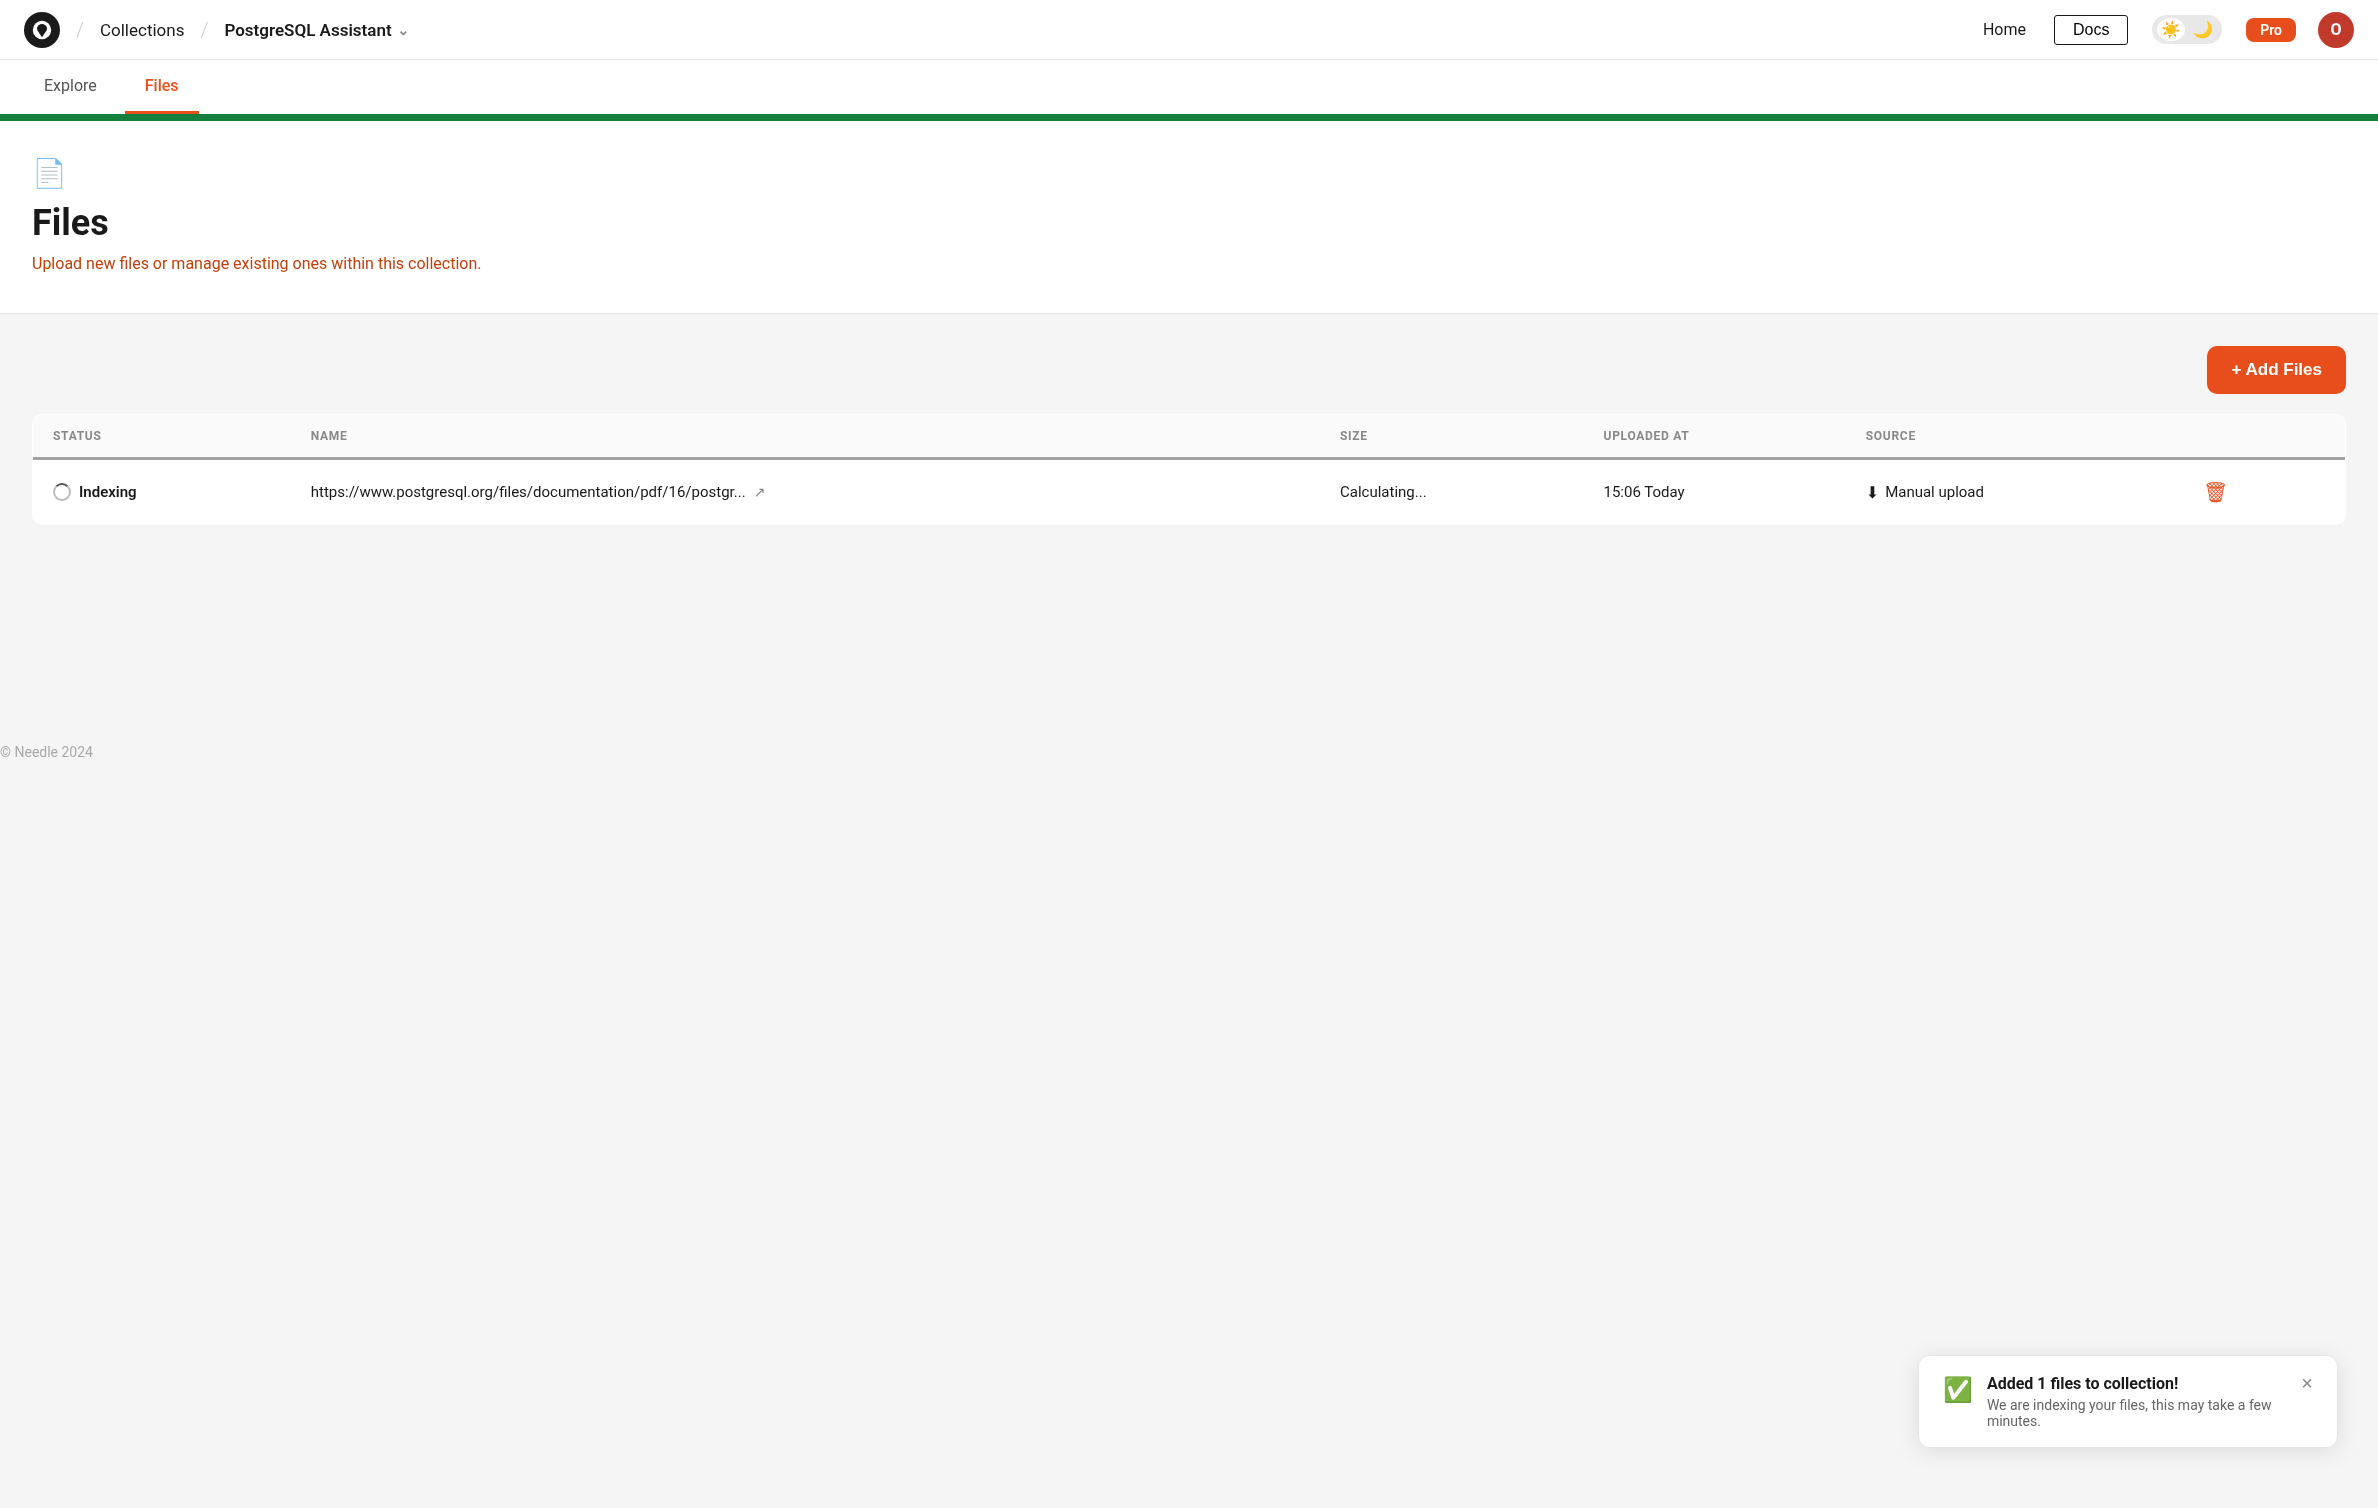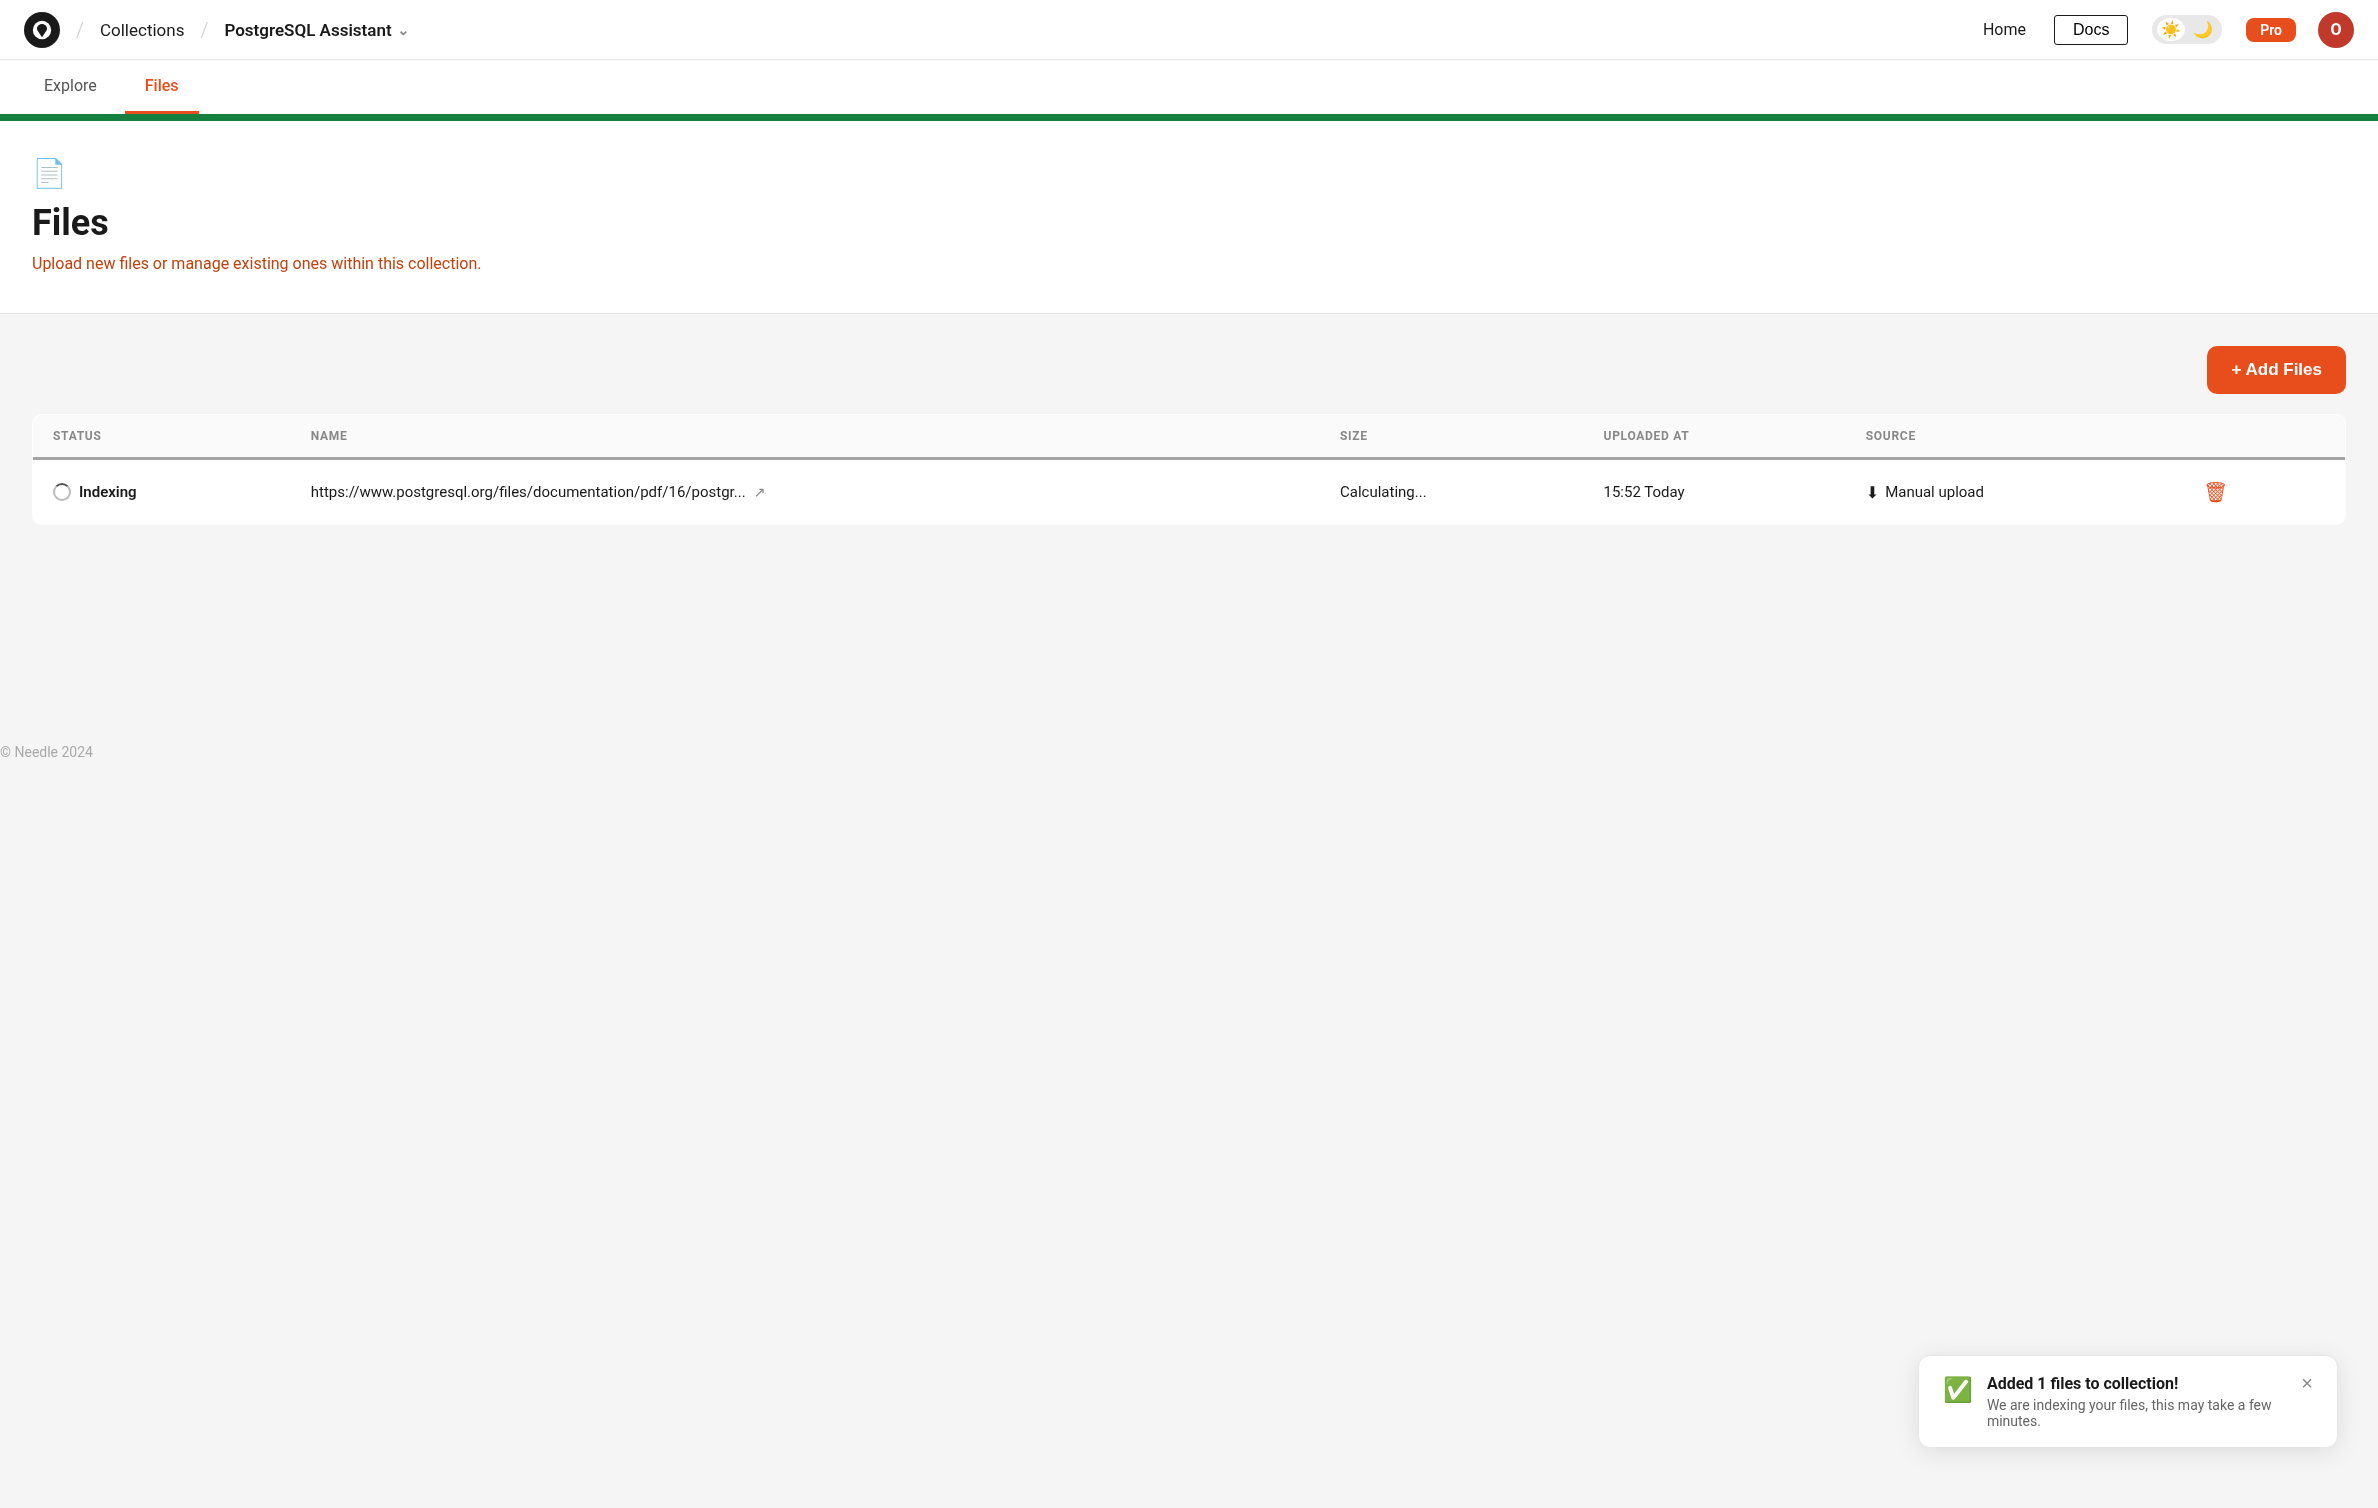--- a/index.html
+++ b/index.html
@@ -377,21 +377,21 @@
         <td>
           <a class="file-link" href="#">
             <span>https://www.postgresql.org/files/documentation/pdf/16/postgr...</span>
             <span class="external-icon">↗</span>
           </a>
         </td>
         <td>
           <span>Calculating...</span>
         </td>
         <td>
-          <span>15:52 Today</span>
+          <span>15:06 Today</span>
         </td>
         <td>
           <div class="source-cell">
             <span class="upload-icon">⬇</span>
             <span>Manual upload</span>
           </div>
         </td>
         <td>
           <button class="delete-btn">🗑</button>
         </td>

